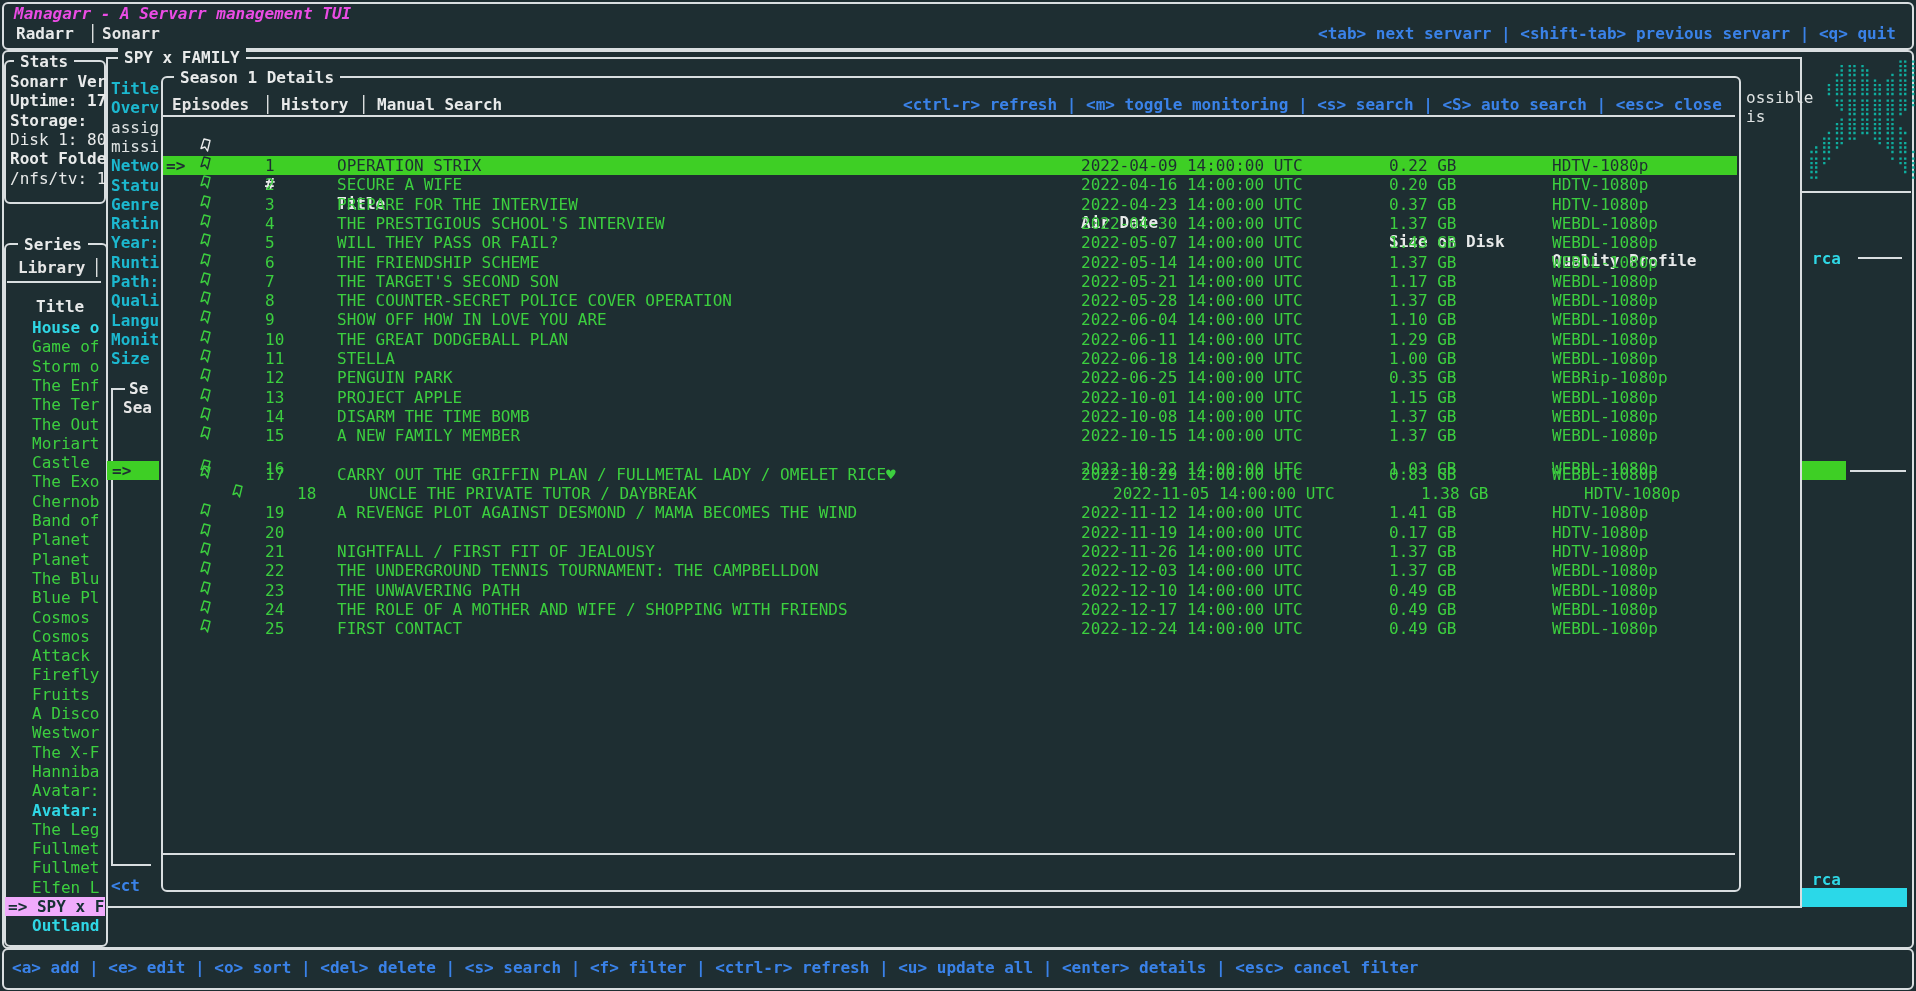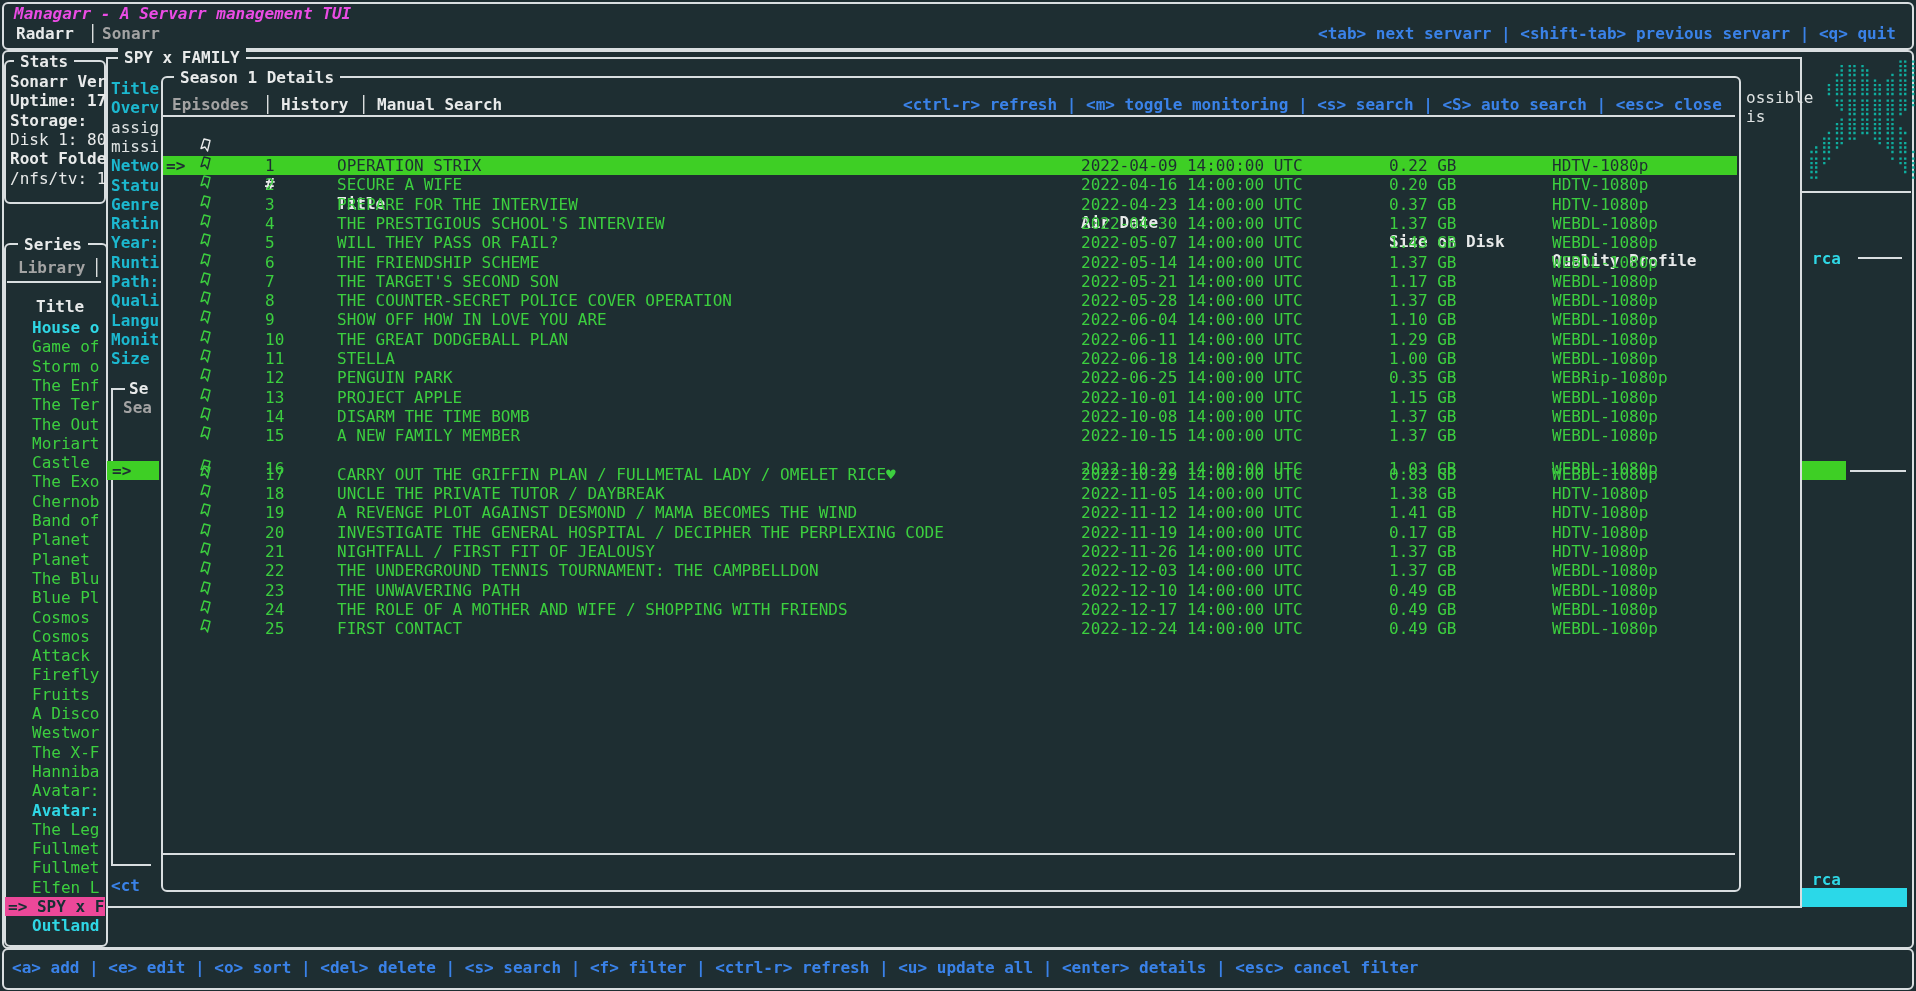--- a/index.html
+++ b/index.html
@@ -5,31 +5,31 @@
   html,body{margin:0;padding:0;background:#15242a;}
   #canvas{position:relative;width:1916px;height:991px;background:#1e2e32;overflow:hidden;
           font-family:"DejaVu Sans Mono","Liberation Mono",monospace;font-size:16px;line-height:19px;color:#e8eaea;}
   .abs{position:absolute;white-space:pre;}
   .box{position:absolute;border:2px solid #d9dee0;border-radius:6px;background:transparent;}
   .line{position:absolute;background:#d9dee0;}
   .chip{position:absolute;background:#1e2e32;padding:0 6px;font-weight:bold;color:#e8eaea;white-space:pre;}
   .b{font-weight:bold}
   .wh{color:#e8eaea}
   .mg{color:#ea4ce4;font-weight:bold;font-style:italic}
-  .yl{color:#a3a3a3;font-weight:bold}
+  .yl{color:#e5e5e5;font-weight:bold}
   .bl{color:#3a82e8;font-weight:bold}
   .txt{color:#dfe3e3}
   .tealdots{color:#0fae9f;letter-spacing:1px}
   
   #stats-lines .st{position:absolute;left:0;height:19px;width:96px;overflow:hidden;color:#e8eaea;}
   
   #series-items .si{position:absolute;left:5px;width:100px;height:19px;overflow:hidden;padding-left:27px;box-sizing:border-box;}
   #series-items .si.green{color:#3ccf3f}
   #series-items .si.cyan{color:#2fd7e5;font-weight:bold}
-  #series-items .si.selected{background:#ec4899;color:#173034;font-weight:bold;padding-left:3px;}
+  #series-items .si.selected{background:#f0abfc;color:#173034;font-weight:bold;padding-left:3px;}
   
   #spy-labels .fl{position:absolute;left:0;height:19px;width:50px;overflow:hidden;}
   #spy-labels .lab{color:#1cb8cf;font-weight:bold}
   #spy-labels .txt{color:#dfe3e3}
   
   .ep-row{position:absolute;left:0;height:19px;width:1574px;color:#3ccf3f;}
   .ep-row.sel{background:#3ecf25;color:#1e2e32;}
   .ep-row span{position:absolute;top:0;white-space:pre;}
   .c-sel{left:3px;font-weight:bold}
   .c-icon{left:36px;top:1px}
@@ -279,21 +279,21 @@
       </div><div class="ep-row" style="top: 308.8px;">
         <span class="c-sel"></span>
         <span class="c-icon"><svg class="iconify" viewBox="0 0 14 16">
             <path d="M5 1 L11 2.5 L8.5 13 L6 9 L2 10.5 Z" fill="none" stroke="currentColor" stroke-width="1.4" stroke-linejoin="round"></path>
           </svg></span>
         <span class="c-num">17</span>
         <span class="c-title">CARRY OUT THE GRIFFIN PLAN / FULLMETAL LADY / OMELET RICE♥</span>
         <span class="c-air">2022-10-29 14:00:00 UTC</span>
         <span class="c-size">0.83 GB</span>
         <span class="c-qual">WEBDL-1080p</span>
-      </div><div class="ep-row" style="top: 328.1px;">
+      </div><div class="ep-row" style="top: 328.1px; margin-left: 32px;">
         <span class="c-sel"></span>
         <span class="c-icon"><svg class="iconify" viewBox="0 0 14 16">
             <path d="M5 1 L11 2.5 L8.5 13 L6 9 L2 10.5 Z" fill="none" stroke="currentColor" stroke-width="1.4" stroke-linejoin="round"></path>
           </svg></span>
         <span class="c-num">18</span>
         <span class="c-title">UNCLE THE PRIVATE TUTOR / DAYBREAK</span>
         <span class="c-air">2022-11-05 14:00:00 UTC</span>
         <span class="c-size">1.38 GB</span>
         <span class="c-qual">HDTV-1080p</span>
       </div><div class="ep-row" style="top: 347.4px;">
@@ -305,21 +305,20 @@
         <span class="c-title">A REVENGE PLOT AGAINST DESMOND / MAMA BECOMES THE WIND</span>
         <span class="c-air">2022-11-12 14:00:00 UTC</span>
         <span class="c-size">1.41 GB</span>
         <span class="c-qual">HDTV-1080p</span>
       </div><div class="ep-row" style="top: 366.7px;">
         <span class="c-sel"></span>
         <span class="c-icon"><svg class="iconify" viewBox="0 0 14 16">
             <path d="M5 1 L11 2.5 L8.5 13 L6 9 L2 10.5 Z" fill="none" stroke="currentColor" stroke-width="1.4" stroke-linejoin="round"></path>
           </svg></span>
         <span class="c-num">20</span>
-        <span class="c-title">INVESTIGATE THE GENERAL HOSPITAL / DECIPHER THE PERPLEXING CODE</span>
         <span class="c-air">2022-11-19 14:00:00 UTC</span>
         <span class="c-size">0.17 GB</span>
         <span class="c-qual">HDTV-1080p</span>
       </div><div class="ep-row" style="top: 386px;">
         <span class="c-sel"></span>
         <span class="c-icon"><svg class="iconify" viewBox="0 0 14 16">
             <path d="M5 1 L11 2.5 L8.5 13 L6 9 L2 10.5 Z" fill="none" stroke="currentColor" stroke-width="1.4" stroke-linejoin="round"></path>
           </svg></span>
         <span class="c-num">21</span>
         <span class="c-title">NIGHTFALL / FIRST FIT OF JEALOUSY</span>

